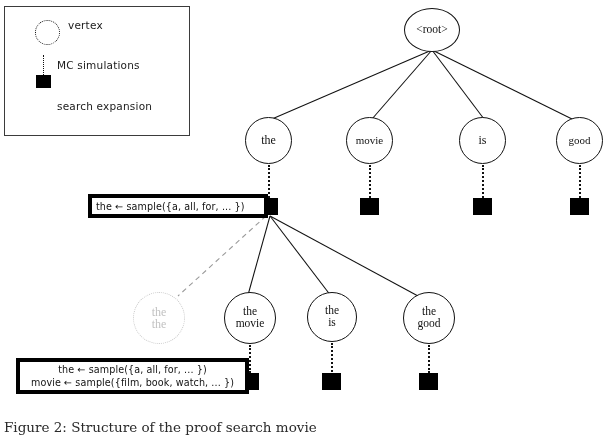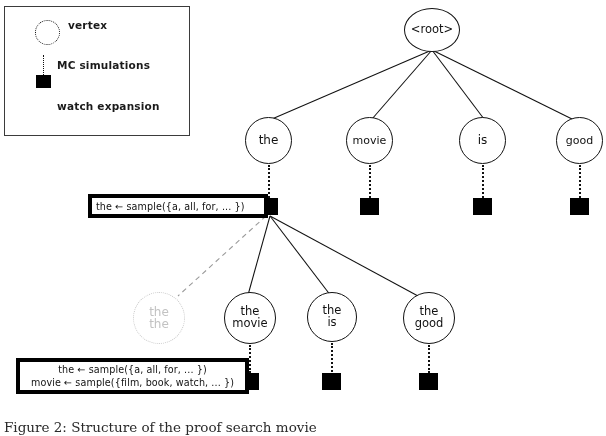--- a/index.html
+++ b/index.html
@@ -35,21 +35,20 @@
     border: 1px solid #3b3b3b;
     background: #ffffff;
     box-sizing: border-box;
   }
   .legend-label {
     position: absolute;
     font-size: 10.5px;
     color: #1a1a1a;
     white-space: nowrap;
     letter-spacing: 0.2px;
-    font-weight: bold;
   }
   .legend-label.l0 { left: 68px; top: 19px; }
   .legend-label.l1 { left: 57px; top: 59px; }
   .legend-label.l2 { left: 57px; top: 100px; }
 
   .legend-circle {
     position: absolute;
     left: 30px;
     top: 13px;
     width: 25px;
@@ -82,20 +81,21 @@
     border: 1.7px solid #111111;
     background: #ffffff;
     box-sizing: border-box;
     display: flex;
     align-items: center;
     justify-content: center;
     flex-direction: column;
     color: #111111;
     line-height: 1.02;
     text-align: center;
+    font-family: Liberation Serif, serif;
   }
   .node .ln {
     display: block;
     white-space: nowrap;
   }
   .node.ghost {
     border: 1.7px dotted #c9c9c9;
     color: #c2c2c2;
     background: transparent;
   }
@@ -191,21 +191,21 @@
     </g>
   </svg>
 
   <div class="legend-box">
     <span class="legend-circle"></span>
     <span class="legend-sq-dots"></span>
     <span class="legend-square"></span>
   </div>
   <span class="legend-label l0">vertex</span>
   <span class="legend-label l1">MC simulations</span>
-  <span class="legend-label l2">watch expansion</span>
+  <span class="legend-label l2">search expansion</span>
 
   <div class="node" style="left:404px; top:8px; width:56px; height:44px; font-size:11.5px;">
     <span class="ln">&lt;root&gt;</span>
   </div>
 
   <div class="node" style="left:245px; top:117px; width:47px; height:47px; font-size:12px;">
     <span class="ln">the</span>
   </div>
   <div class="node" style="left:346px; top:117px; width:47px; height:47px; font-size:11px;">
     <span class="ln">movie</span>

